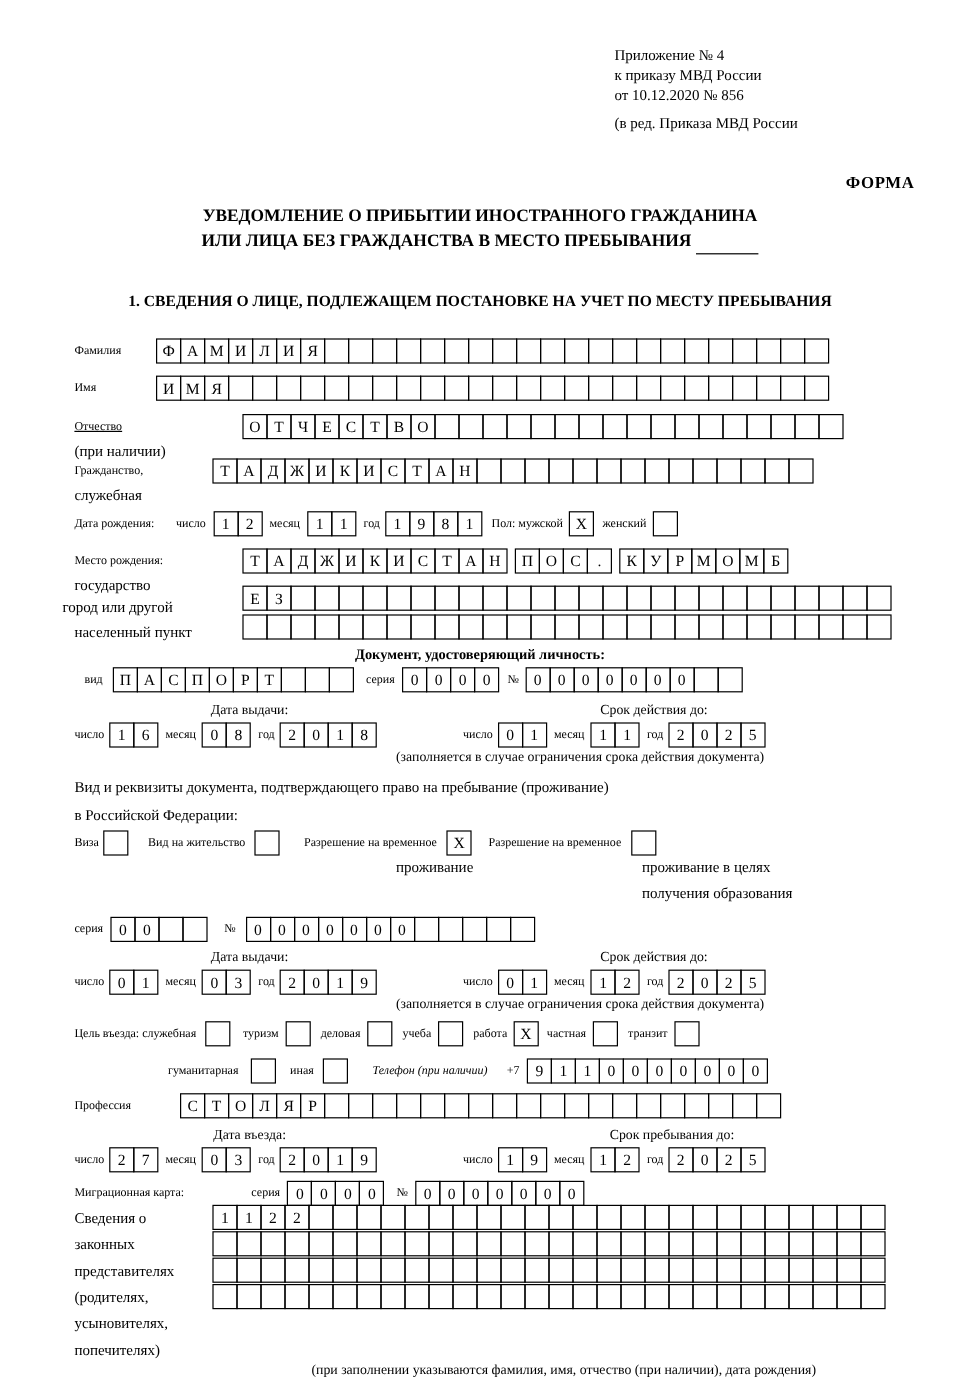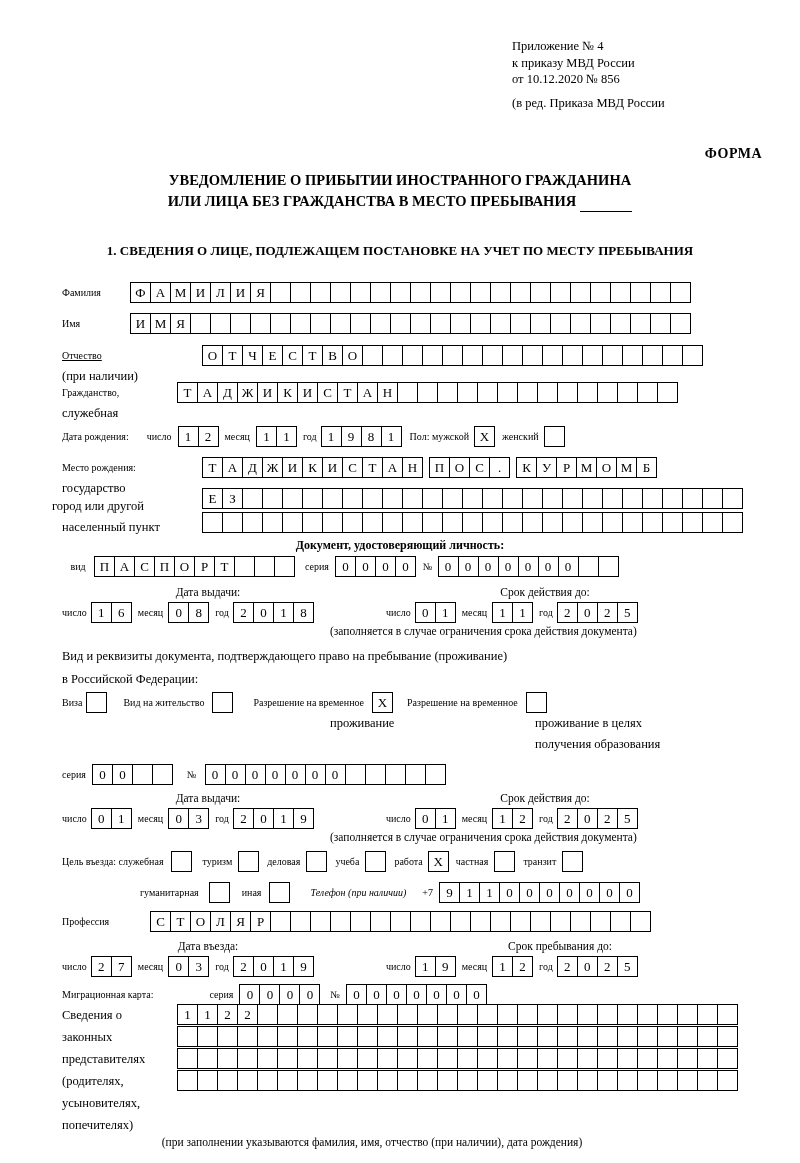--- a/index.html
+++ b/index.html
@@ -841,15 +841,15 @@
         <span class="cell"></span>
         <span class="cell"></span>
         <span class="cell"></span>
         <span class="cell"></span>
         <span class="cell"></span>
         <span class="cell"></span>
         <span class="cell"></span>
     </span>
   </div>
 
-  <div class="centered-note" style="top:1136px; left:0px; width:744px;">(при заполнении указываются фамилия, имя, отчество (при наличии), дата рождения)</div>
+  <div class="centered-note" style="top:1136px; left:0px; width:680px;text-align:right;">(при заполнении указываются фамилия, имя, отчество (при наличии), дата рождения)</div>
 
 </div>
 
 </body></html>

